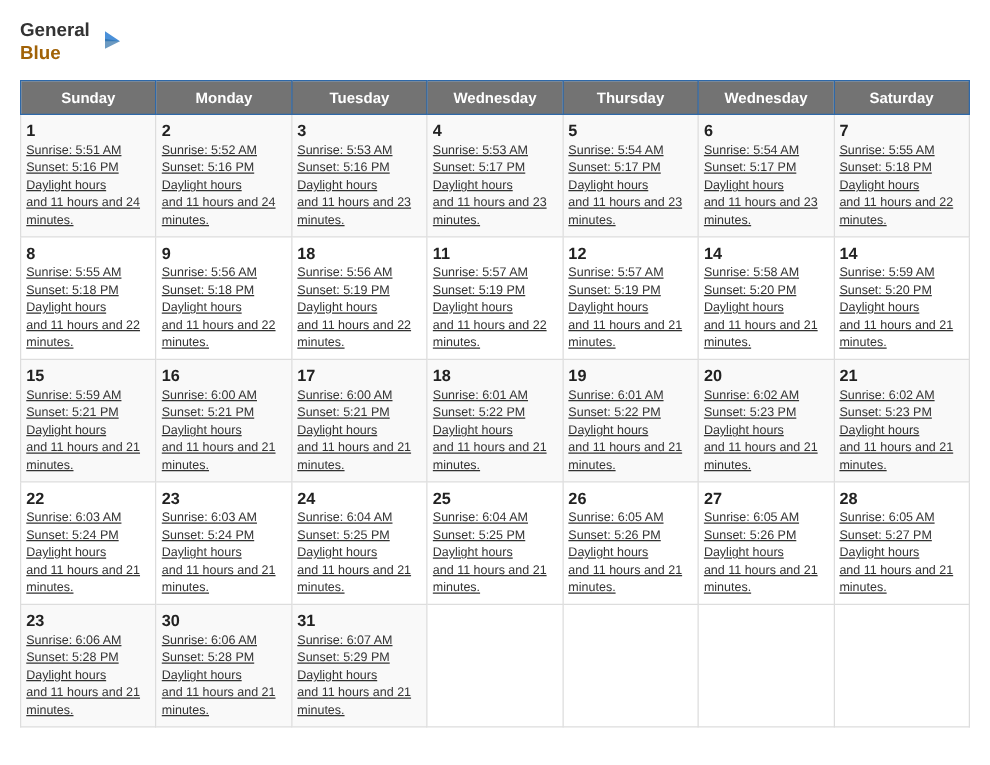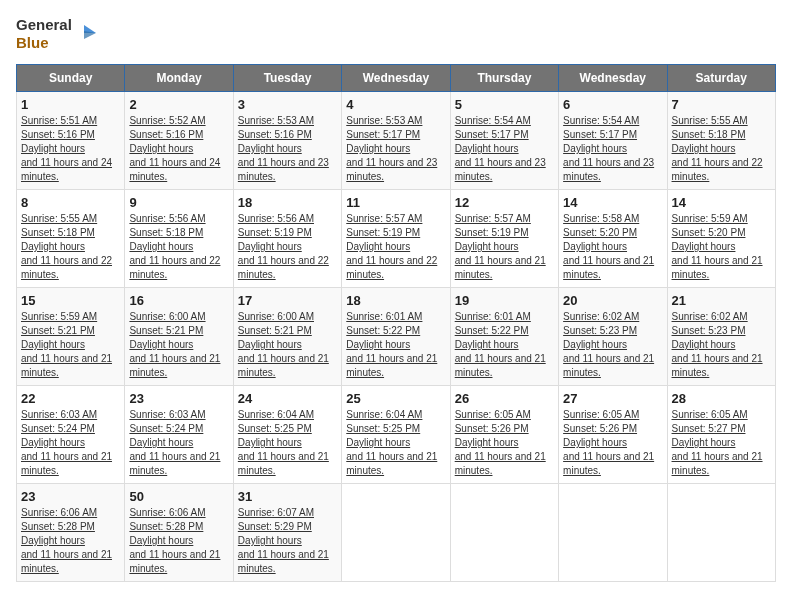--- a/index.html
+++ b/index.html
@@ -232,21 +232,21 @@
         <span class="day-num">28</span>
         <span class="day-info">Sunrise: 6:05 AM<br>Sunset: 5:27 PM<br>Daylight hours<br>and 11 hours and 21 minutes.</span>
       </td>
       </tr>
       <tr>
         <td>
         <span class="day-num">23</span>
         <span class="day-info">Sunrise: 6:06 AM<br>Sunset: 5:28 PM<br>Daylight hours<br>and 11 hours and 21 minutes.</span>
       </td>
         <td>
-        <span class="day-num">50</span>
+        <span class="day-num">30</span>
         <span class="day-info">Sunrise: 6:06 AM<br>Sunset: 5:28 PM<br>Daylight hours<br>and 11 hours and 21 minutes.</span>
       </td>
         <td>
         <span class="day-num">31</span>
         <span class="day-info">Sunrise: 6:07 AM<br>Sunset: 5:29 PM<br>Daylight hours<br>and 11 hours and 21 minutes.</span>
       </td>
         <td class="empty-cell"></td>
         <td class="empty-cell"></td>
         <td class="empty-cell"></td>
         <td class="empty-cell"></td>

